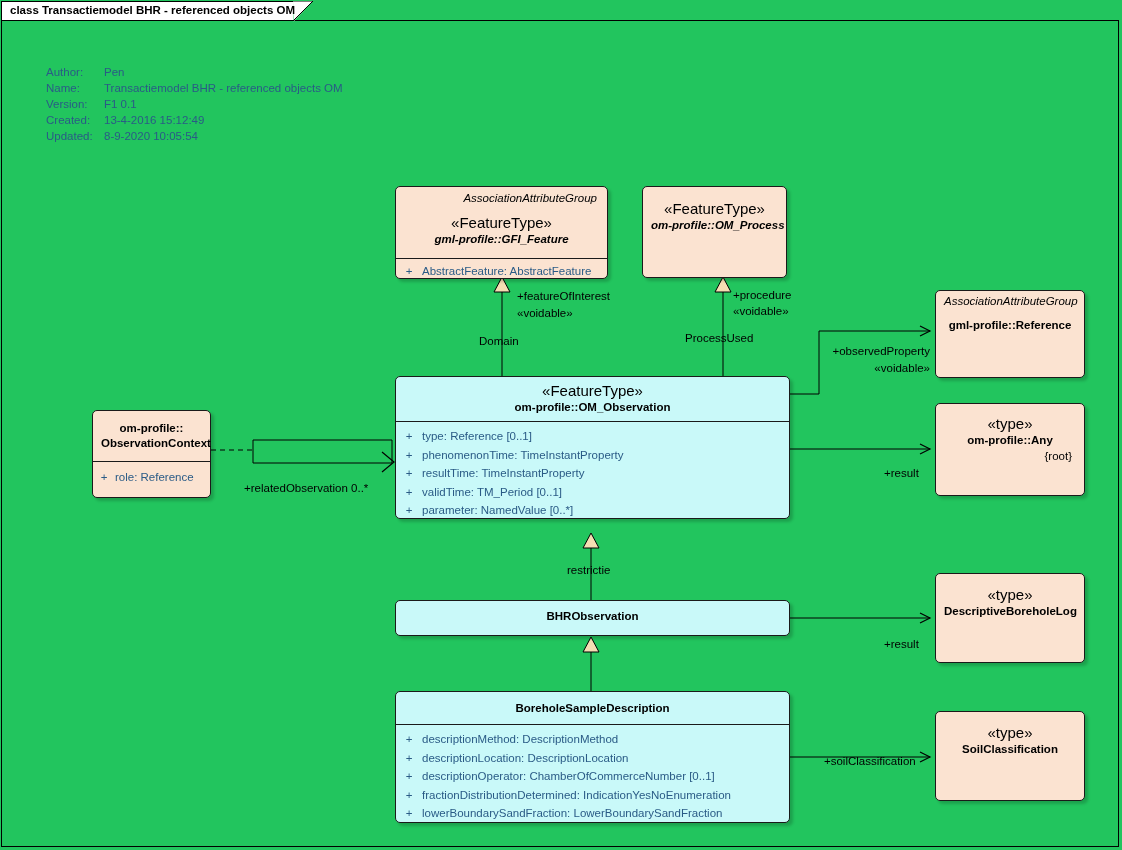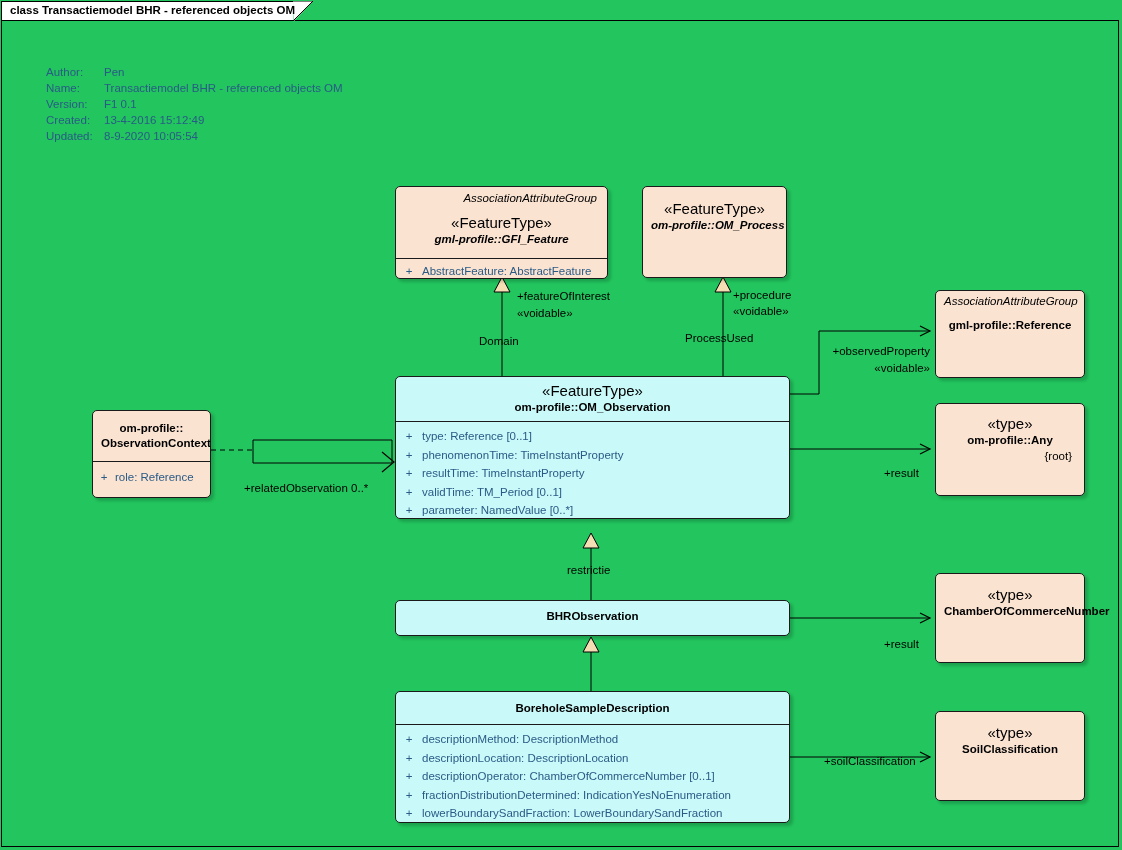--- a/index.html
+++ b/index.html
@@ -319,21 +319,21 @@
 
   <div class="cls cyan" style="left:395px; top:600px; width:395px; height:36px;">
     <div class="cls-head" style="">
       <div class="cls-name">BHRObservation</div>
     </div>
   </div>
 
   <div class="cls peach" style="left:935px; top:573px; width:150px; height:90px;">
     <div class="cls-head" style="padding-top:13px;">
       <div class="stereo">«type»</div>
-      <div class="cls-name">ChamberOfCommerceNumber</div>
+      <div class="cls-name">DescriptiveBoreholeLog</div>
     </div>
   </div>
 
   <div class="cls cyan" style="left:395px; top:691px; width:395px; height:132px;">
     <div class="cls-head with-sep" style="height:33px; padding-top:8px;">
       <div class="cls-name">BoreholeSampleDescription</div>
     </div>
     <div class="cls-attrs">
       <div class="attr">
         <span class="plus">+</span>

